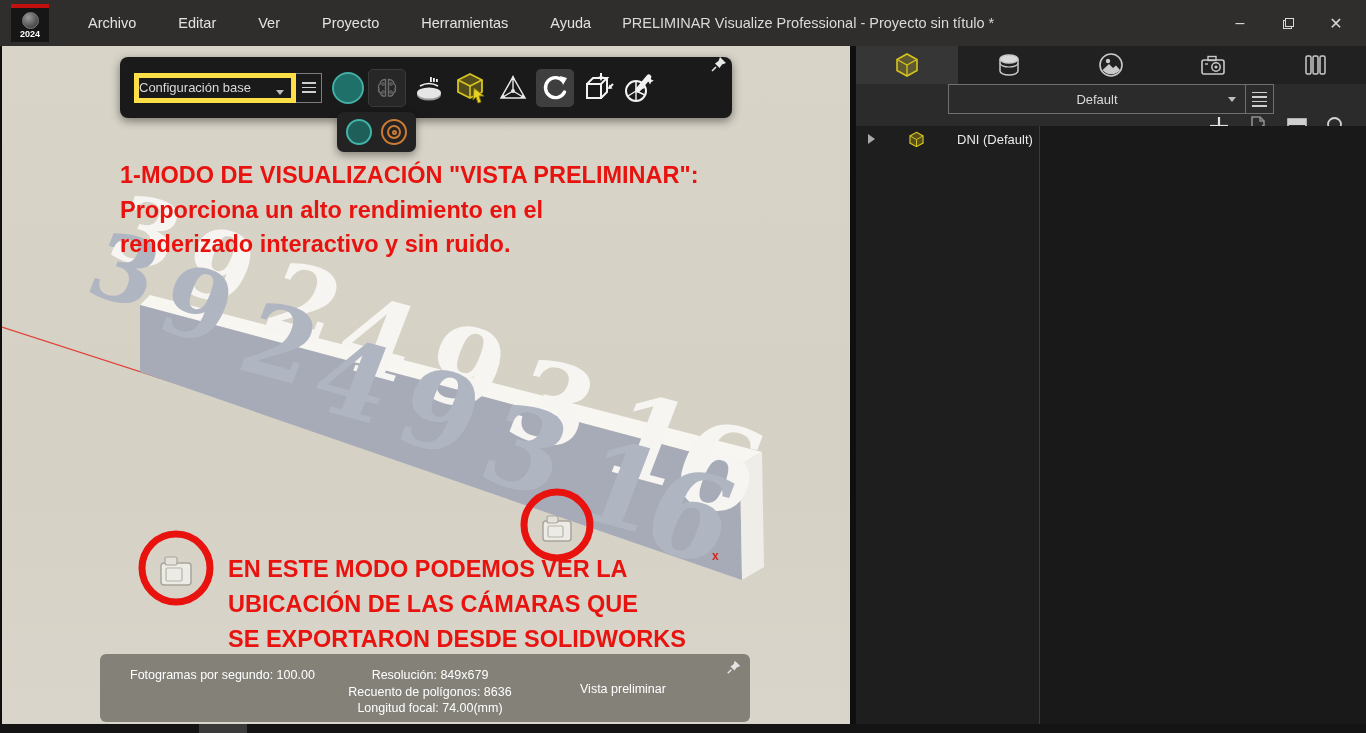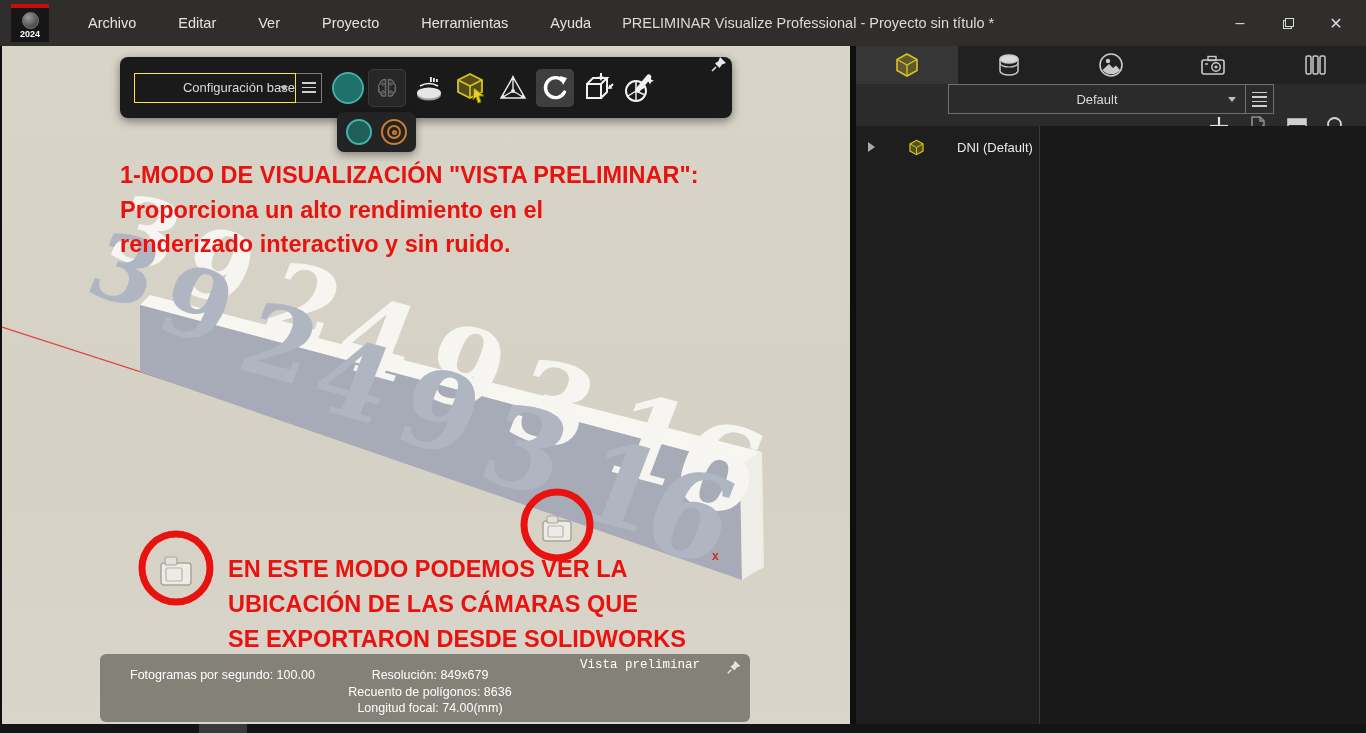--- a/index.html
+++ b/index.html
@@ -35,22 +35,22 @@
 
   .annot { position:absolute; color:#e8120e; font-weight:bold; white-space:nowrap; }
   .annot1 { left:118px; top:112px; font-size:23.5px; line-height:34.5px; }
   .annot2 { left:226px; top:506px; font-size:23.5px; line-height:35px; }
 
   
   .vtoolbar { position:absolute; left:118px; top:11px; width:612px; height:61px;
               background:#1a1a1a; border-radius:8px; display:flex; align-items:center;
               padding:0 14px; box-shadow:0 3px 10px rgba(0,0,0,.45); z-index:20; }
   .preset-group { display:flex; }
-  .preset-select { width:162px; height:30px; border:1px solid #fde047; position:relative;
-                   display:flex; align-items:center; justify-content:flex-end;
+  .preset-select { width:162px; height:30px; border:5px solid #fde047; position:relative;
+                   display:flex; align-items:center; justify-content:flex-start;
                    color:#dadada; font-size:13px; }
   .preset-select .caret { position:absolute; right:7px; top:12px; width:0; height:0;
                    border-left:4px solid transparent; border-right:4px solid transparent;
                    border-top:5px solid #bdbdbd; }
   .menu-sq { width:26px; height:30px; border:1px solid #7d7d7d; border-left:none;
              display:flex; flex-direction:column; align-items:center; justify-content:center; gap:3px; }
   .menu-sq i { display:block; width:14px; height:1.5px; background:#cfcfcf; }
   .teal-btn { width:32px; height:32px; border-radius:50%; background:#20706a;
               border:2px solid #45aca2; margin-left:10px; }
   .tool-btn { width:38px; height:38px; display:flex; align-items:center; justify-content:center;
@@ -70,21 +70,21 @@
                 display:flex; align-items:center; justify-content:center; }
   .fly-target .c { width:5px; height:5px; border-radius:50%; border:2px solid #cd7a33; }
 
   
   .status { position:absolute; left:98px; top:608px; width:650px; height:68px;
             background:rgba(126,123,116,.94); border-radius:6px; color:#fff;
             font-size:12.5px; z-index:15;padding-left:12px; }
   .status .fps   { position:absolute; left:30px;  top:14px; }
   .status .midcol{ position:absolute; left:230px; top:13px; width:200px;
                    text-align:center; line-height:16.5px; }
-  .status .mode  { position:absolute; left:480px; top:4px;font-family:Liberation Mono, monospace; }
+  .status .mode  { position:absolute; left:480px; top:28px; }
   .status .pin   { position:absolute; right:8px; top:5px; }
 
   
   .bottom-strip { position:absolute; left:0; top:724px; width:1366px; height:9px; background:#141414; }
   .bottom-thumb { position:absolute; left:199px; top:0; width:48px; height:9px; background:#3a3a3a; }
 
   
   .rpanel { position:absolute; left:856px; top:46px; width:510px; height:678px; background:#191919; }
   .rtabs { display:flex; height:38px; background:#212121; }
   .rtab { flex:1; display:flex; align-items:center; justify-content:center; }
@@ -98,21 +98,21 @@
                border-left:4px solid transparent; border-right:4px solid transparent;
                border-top:5px solid #bdbdbd; }
   .dd-menu { width:28px; height:30px; border:1px solid #6f6f6f; border-left:none;
              display:flex; flex-direction:column; align-items:center; justify-content:center; gap:3px; }
   .dd-menu i { display:block; width:15px; height:1.5px; background:#cfcfcf; }
   .ricons { margin-left:auto; display:flex; align-items:center; gap:15px; }
   .ricon { width:24px; height:24px; display:flex; align-items:center; justify-content:center; }
   .rtree { position:absolute; left:0; top:80px; bottom:0; width:184px; background:#1e1e1e;
            border-right:1px solid #3a3a3a; }
   .rtree-rest { position:absolute; left:185px; top:80px; bottom:0; right:0; background:#191919; }
-  .tree-row { display:flex; align-items:center; height:26px; margin-top:8px;gap:24px; }
+  .tree-row { display:flex; align-items:center; height:26px; margin-top:0;gap:24px; }
   .tree-caret { width:0; height:0; margin-left:12px;
                 border-top:5px solid transparent; border-bottom:5px solid transparent;
                 border-left:7px solid #a9a9a9; }
   .tree-label { margin-left:8px; color:#eaeaea; font-size:13px; white-space:nowrap; }
   .tree-cube { margin-left:9px; display:flex; }
 </style>
 </head>
 <body>
 
 <div class="app">

